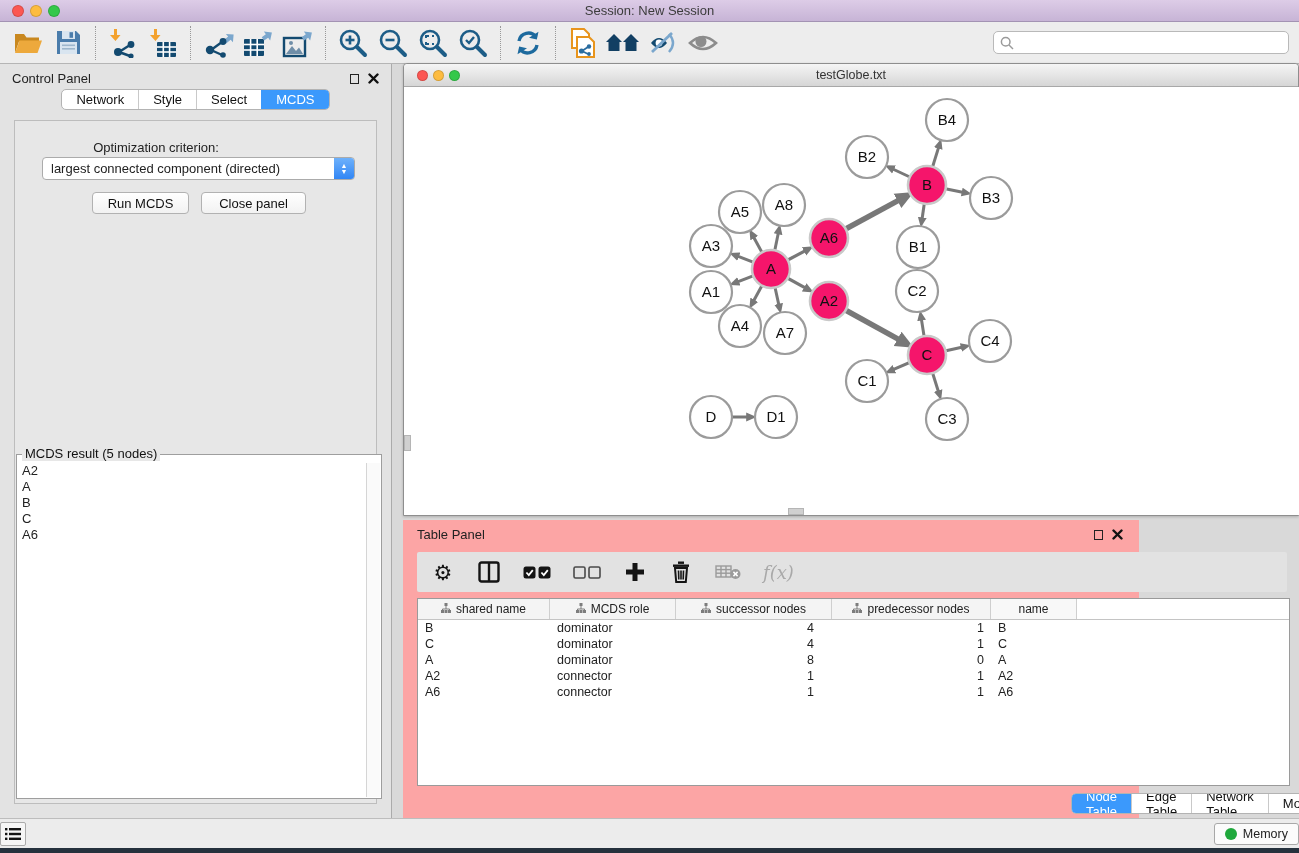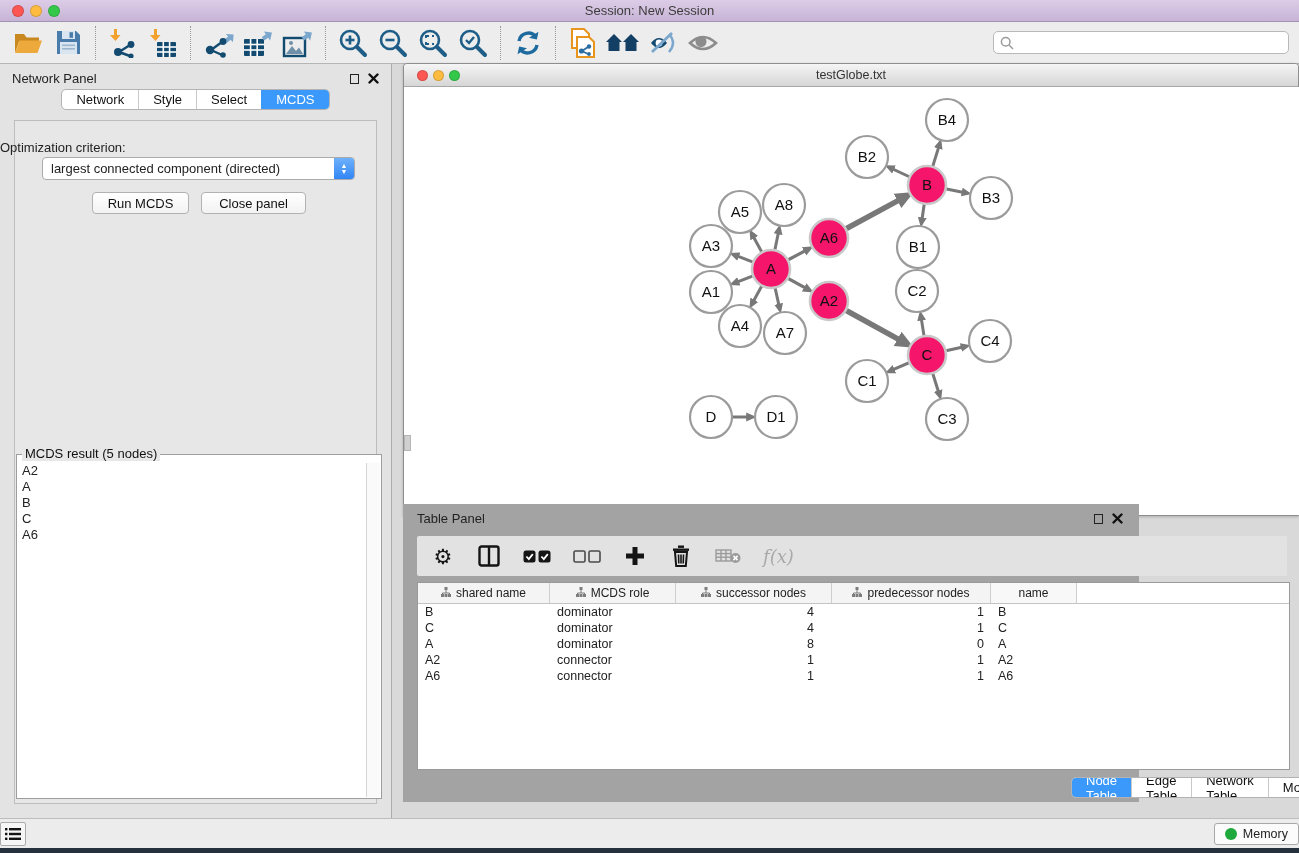--- a/index.html
+++ b/index.html
@@ -25,21 +25,21 @@
   .panel-head .ttl{font-size:13px;color:#222}
   .panel-btns{margin-left:auto;display:flex;gap:9px;align-items:center}
   .float-ic{width:9px;height:10px;border:1.6px solid #222;display:inline-block}
   .seg{display:flex;width:fit-content;margin:3px auto 0 auto;background:#fff;border:1px solid #b3b3b3;
     border-radius:5px;overflow:hidden;height:21px}
   .seg-item{padding:2px 14px;font-size:13px;display:flex;align-items:center;border-left:1px solid #c9c9c9;color:#111}
   .seg-item:first-child{border-left:none}
   .seg-item.active{background:#3b99fc;color:#fff;border-left-color:#3b99fc}
   .tab-content{position:absolute;left:14px;right:14px;top:56px;bottom:14px;
     background:#e7e7e7;border:1px solid #bdbdbd}
-  .opt-label{position:absolute;left:0;width:312px;top:76px;font-size:13px}
+  .opt-label{position:absolute;left:0;width:312px;top:76px;text-align:center;font-size:13px}
   .dropdown{position:absolute;left:42px;top:93px;width:313px;height:23px;background:#fff;
     border:1px solid #ababab;border-radius:4px;display:flex;align-items:center;font-size:13px}
   .dropdown .val{flex:1;padding-left:8px;white-space:nowrap;overflow:hidden}
   .dd-step{width:20px;height:21px;border-radius:0 3px 3px 0;background:linear-gradient(#6eb1fb,#3186f5);
     display:flex;flex-direction:column;align-items:center;justify-content:center;color:#fff;font-size:7px;line-height:6px}
   .btn{position:absolute;height:22px;background:linear-gradient(#ffffff,#f2f2f2);border:1px solid #b2b2b2;
     border-radius:4px;font-size:13px;display:flex;align-items:center;justify-content:center;color:#111}
   .fieldset{position:absolute;left:16px;top:390px;width:366px;height:345px;border:1px solid #9e9e9e;background:#fff}
   .fieldset .legend{position:absolute;top:-9px;left:5px;background:#e7e7e7;padding:0 3px;font-size:13px;color:#111}
   .mcds-list{position:absolute;left:1px;top:8px;right:16px;bottom:1px;background:#fff;overflow:hidden}
@@ -50,21 +50,21 @@
     border:1px solid #8e8e8e;border-radius:4px 4px 0 0;box-shadow:0 1px 3px rgba(0,0,0,.2)}
   .net-titlebar{height:23px;background:linear-gradient(#f5f5f5,#d6d6d6);border-bottom:1px solid #a8a8a8;
     border-radius:4px 4px 0 0;display:flex;align-items:center;justify-content:center;font-size:12.5px;color:#333;position:relative}
   .ntl{width:11px;height:11px;border-radius:50%;position:absolute;top:6px;border:1px solid rgba(0,0,0,.15)}
   .ntl.red{left:13px;background:#fc5753}.ntl.yel{left:29px;background:#fdbc40}.ntl.grn{left:45px;background:#34c84a}
   .net-canvas{position:relative;width:946px;height:428px;background:#fff;overflow:hidden}
   .vscroll-thumb{position:absolute;left:0px;top:348px;width:7px;height:16px;background:#d0d0d0;border:1px solid #b5b5b5}
   .hscroll-thumb{position:absolute;left:384px;bottom:0px;width:16px;height:7px;background:#d0d0d0;border:1px solid #b5b5b5}
   .resize-grip{position:absolute;right:1px;bottom:1px}
   
-  .table-panel{position:absolute;left:403px;top:504px;width:736px;height:298px;background:#a3a3a3}
+  .table-panel{position:absolute;left:403px;top:520px;width:736px;height:298px;background:#fca5a5}
   .tp-toolbar{position:absolute;left:14px;top:32px;width:870px;height:40px;background:#e2e2e2;
     border-radius:2px;display:flex;align-items:center;padding-left:14px;gap:22px}
   .tp-ic{display:flex;align-items:center;justify-content:center;min-width:24px;height:26px}
   .fx{font-family:"DejaVu Serif",serif;font-style:italic;font-size:18px;color:#a9a9a9}
   .ntable{position:absolute;left:14px;top:78px;width:873px;height:188px;background:#fff;border:1px solid #9a9a9a;overflow:hidden}
   .thead{display:grid;grid-template-columns:132px 126px 156px 159px 86px 1fr;height:21px;border-bottom:1px solid #c4c4c4;background:#f4f4f4}
   .th{display:flex;align-items:center;justify-content:center;gap:5px;font-size:12px;color:#222;border-right:1px solid #cfcfcf}
   .th.noicon{background:#f8f8f8}
   .th:last-child,.th.empty{border-right:none;background:#fff}
   .trow{display:grid;grid-template-columns:132px 126px 156px 159px 86px 1fr;height:16px;align-items:center}
@@ -250,21 +250,21 @@
     <svg width="14" height="14" viewBox="0 0 14 14">
         <circle cx="5.7" cy="5.7" r="4.3" fill="none" stroke="#9a9a9a" stroke-width="1.5"></circle>
         <line x1="9" y1="9" x2="13" y2="13" stroke="#9a9a9a" stroke-width="1.5"></line>
       </svg>
     <input placeholder="" style="">
   </span>
 </div>
 
 <div class="control-panel">
   <div class="panel-head">
-    <span class="ttl">Network Panel</span>
+    <span class="ttl">Control Panel</span>
     <span class="panel-btns">
       <span class="float-ic"></span>
       <svg width="11" height="11" viewBox="0 0 11 11">
           <g stroke="#111" stroke-width="2.4" stroke-linecap="round">
             <line x1="1.5" y1="1.5" x2="9.5" y2="9.5"></line>
             <line x1="9.5" y1="1.5" x2="1.5" y2="9.5"></line>
           </g>
         </svg>
     </span>
   </div>

